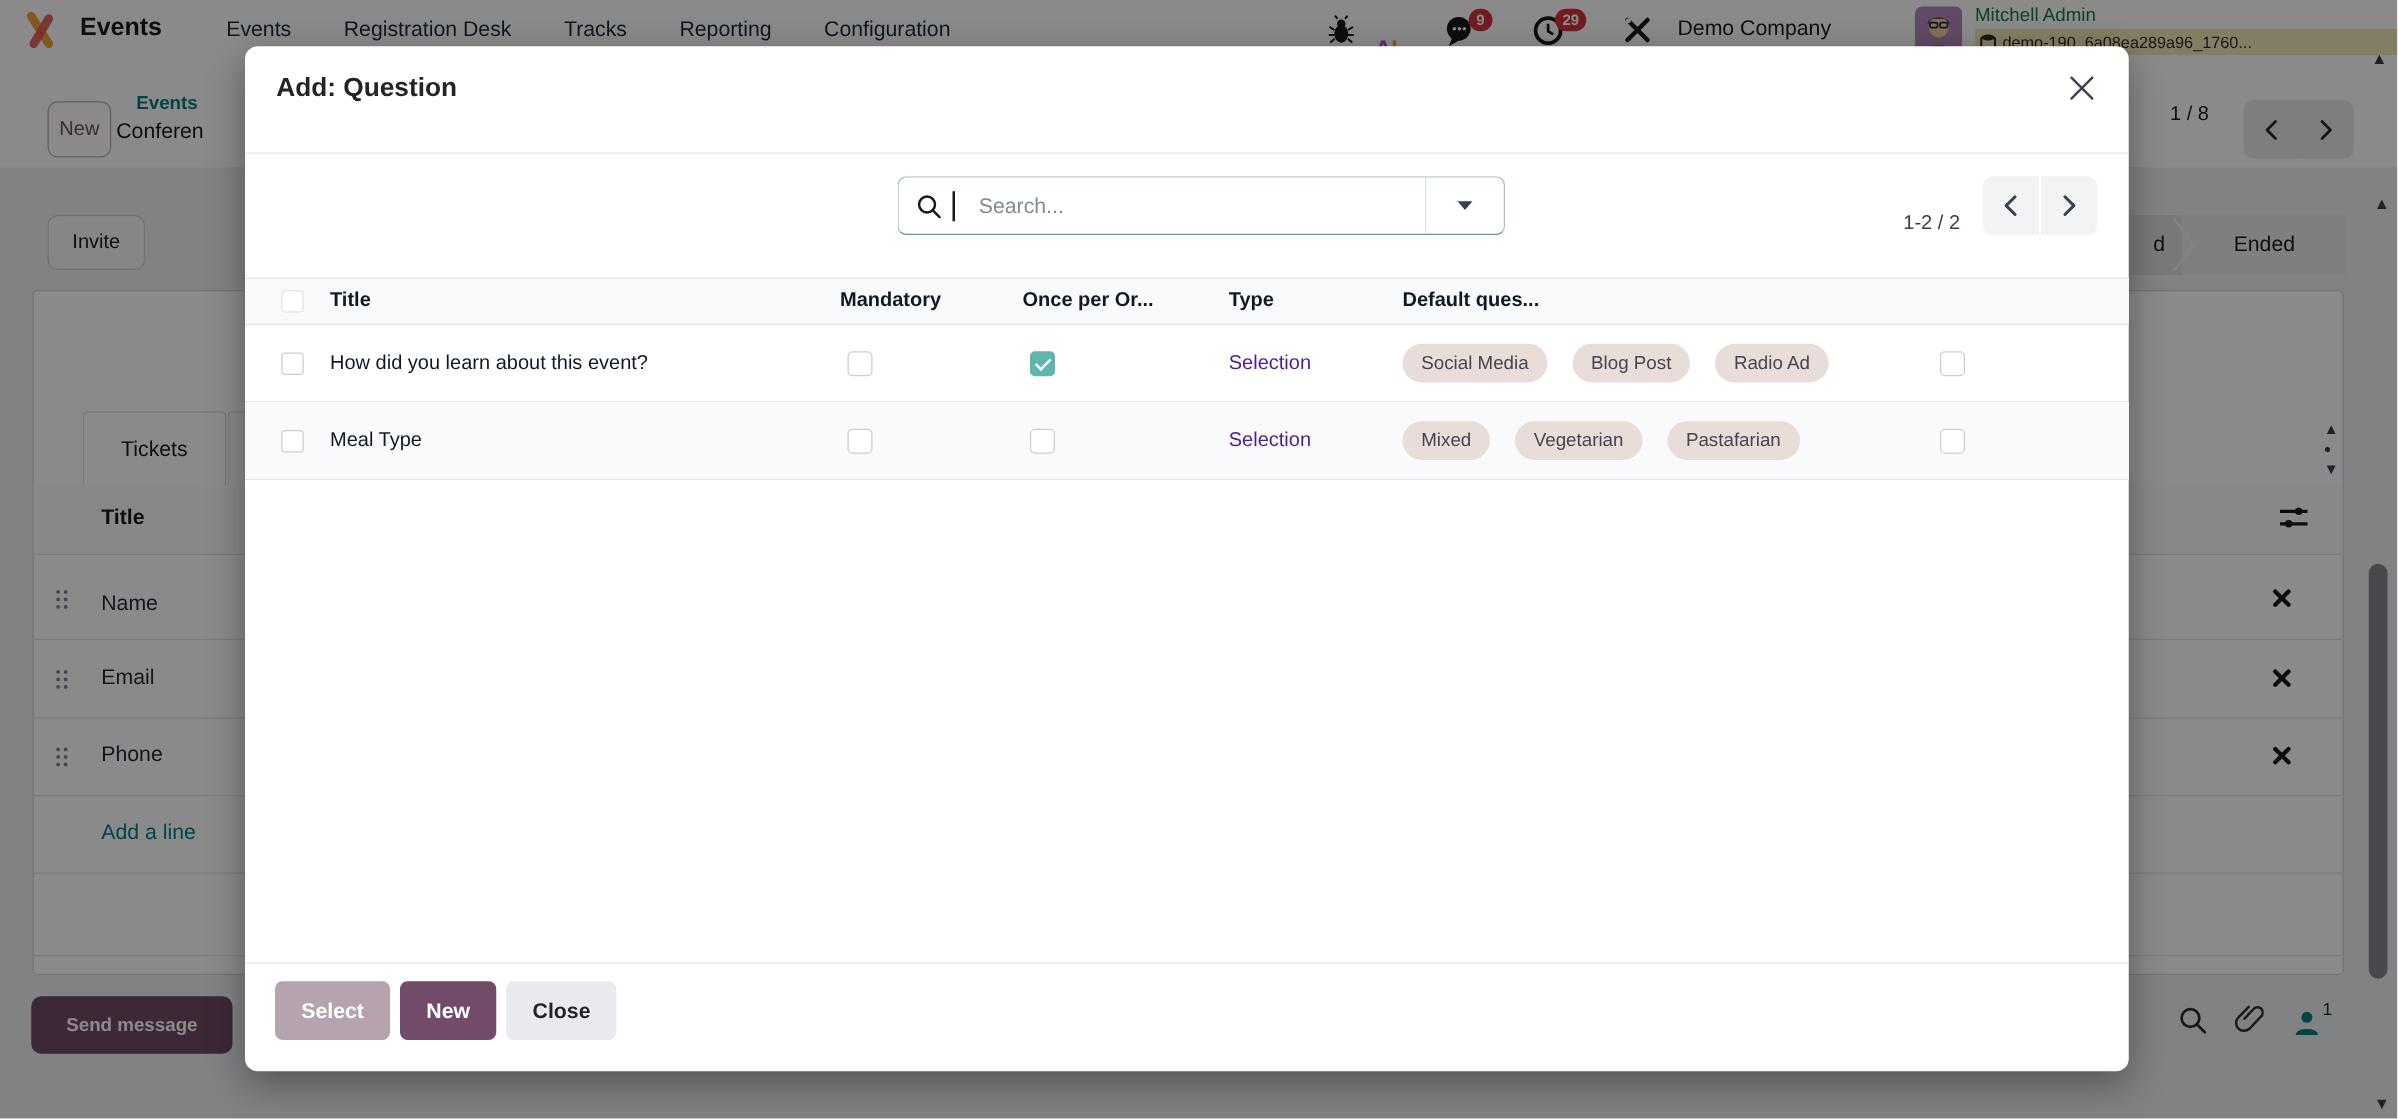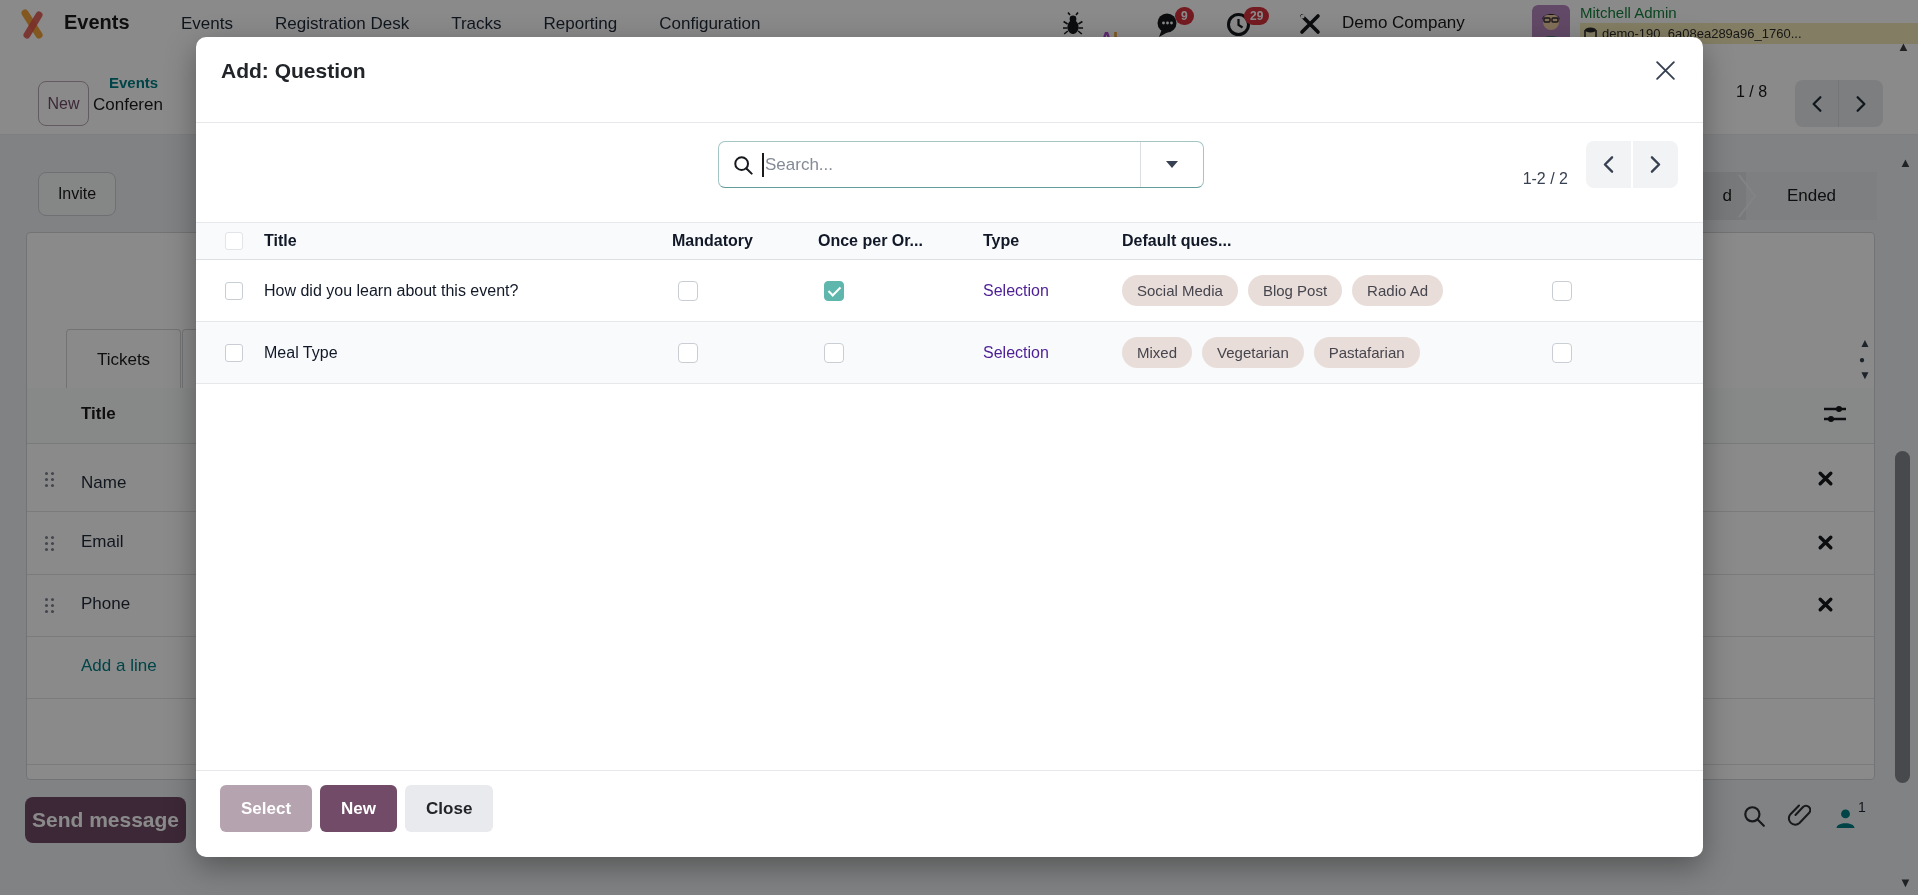--- a/index.html
+++ b/index.html
@@ -54,38 +54,38 @@
   .thead-bg{position:absolute;left:0;right:0;top:155px;height:56px;background:#fafbfc;border-bottom:1px solid #dfe2e6}
   .col-title{position:absolute;left:54px;top:171px;font-size:17px;font-weight:700;color:#1a1a1a}
   .rowlabel{position:absolute;left:54px;font-size:17px;color:#1f2937;cursor:pointer}
   .drag{position:absolute;left:18px;width:3px;height:3px;background:#7a8290;border-radius:50%;cursor:grab;
     box-shadow:6px 0 0 #7a8290,0 6px 0 #7a8290,6px 6px 0 #7a8290,0 12px 0 #7a8290,6px 12px 0 #7a8290}
   .addline{position:absolute;left:54px;font-size:17px;color:var(--accent);cursor:pointer}
   .xdel{position:absolute;left:1790px;cursor:pointer}
   .filter-ic{position:absolute;left:1796px;top:172px;cursor:pointer}
   .scrollmini{position:absolute;left:1832px;color:#374151;font-size:12px;line-height:1;cursor:pointer}
   .btn-send{position:absolute;left:25px;top:797px;width:161px;height:46px;background:var(--plum);color:#fff;
-    border:none;border-radius:8px;font-size:21px;font-weight:700;cursor:pointer}
+    border:none;border-radius:8px;font-size:15px;font-weight:700;cursor:pointer}
   .chatter-ic{position:absolute;top:804px;cursor:pointer}
   .fcount{position:absolute;left:1858px;top:799px;font-size:14px;color:#1f2937}
   .sb-arrow{position:absolute;color:#3a3d41;font-size:13px;line-height:1;cursor:pointer}
   .sb-thumb{position:absolute;left:1895px;top:451px;width:15px;height:332px;background:#85888c;border-radius:8px;cursor:pointer}
 
   
   .backdrop{position:absolute;inset:0;background:rgba(0,0,0,.46);z-index:10}
   .modal{position:absolute;left:196px;top:37px;width:1507px;height:820px;background:#fff;border-radius:10px;
     z-index:20;box-shadow:0 10px 30px rgba(0,0,0,.35)}
   .m-title{position:absolute;left:25px;top:22px;font-size:21px;font-weight:700;color:#212529}
   .m-close{position:absolute;right:22px;top:18px;background:none;border:none;cursor:pointer;padding:4px}
   .m-hdiv{position:absolute;left:0;top:85px;width:100%;height:1px;background:var(--line)}
   .m-search{position:absolute;left:522px;top:104px;width:486px;height:47px;border:1px solid #a3c6c4;
     border-bottom-color:#629c99;border-radius:7px;display:flex;align-items:center;background:#fff}
   .m-search .sicon{margin-left:14px;flex:none;display:flex}
   .caret{width:2px;height:24px;background:#1a1a1a;margin-left:9px;flex:none}
-  .m-search input{flex:1;border:none;outline:none;font-size:17px;color:#1a1a1a;margin-left:1px;background:transparent;min-width:0}
+  .m-search input{flex:1;border:none;outline:none;font-size:17px;color:#1a1a1a;margin-left:19px;background:transparent;min-width:0}
   .m-search input::placeholder{color:#848b96}
   .sdivider{width:1px;height:45px;background:#dcdfe2;flex:none}
   .ddl{width:62px;height:45px;display:flex;align-items:center;justify-content:center;cursor:pointer;flex:none}
   .caret-down{width:0;height:0;border-left:6px solid transparent;border-right:6px solid transparent;border-top:7px solid #374151}
   .m-pager{position:absolute;right:25px;top:104px;height:47px;display:flex;align-items:flex-end}
   .m-pager .count{font-size:16px;color:#374151;margin-right:18px}
   .m-pager .pbtn{width:45px;height:47px;border:none;background:#f2f3f5;display:flex;align-items:center;justify-content:center;cursor:pointer}
   .m-pager .pbtn.l{border-radius:8px 0 0 8px;margin-right:2px}
   .m-pager .pbtn.r{border-radius:0 8px 8px 0}
 
@@ -95,21 +95,21 @@
   .m-row{position:absolute;left:0;width:100%;height:62px;border-bottom:1px solid var(--line);font-size:16px;color:#111827;cursor:pointer}
   .m-row.alt{background:#f9fafb}
   .cb{width:20px;height:20px;border:1px solid #c9ced4;border-radius:4px;background:#fff;position:relative;flex:none}
   .cb.small{width:18px;height:18px;border-radius:3px}
   .cb.hdr{border-color:#e1e4e8}
   .cb.checked{background:var(--check);border-color:var(--check)}
   .cb.checked::after{content:"";position:absolute;left:6px;top:2px;width:5px;height:10px;
     border:solid #fff;border-width:0 2.5px 2.5px 0;transform:rotate(45deg)}
   .cellpad{margin-left:6px}
   .typecell{color:#4c1d95}
-  .tags{display:flex;gap:10px;flex-wrap:nowrap}
+  .tags{display:flex;gap:20px;flex-wrap:nowrap}
   .tag{background:var(--tag-bg);color:#46454e;border-radius:18px;padding:7px 15px;font-size:15px;white-space:nowrap}
   .m-fdiv{position:absolute;left:0;top:733px;width:100%;height:1px;background:var(--line)}
   .m-footer{position:absolute;left:24px;top:748px;display:flex;gap:8px}
   .m-footer button{height:47px;border:none;border-radius:6px;font-size:17px;font-weight:700;cursor:pointer;padding:0 21px}
   .b-select{background:#b5a3af;color:#fff}
   .b-new{background:var(--plum);color:#fff}
   .b-close{background:#e9eaed;color:#212529}
 </style>
 </head>
 <body>

